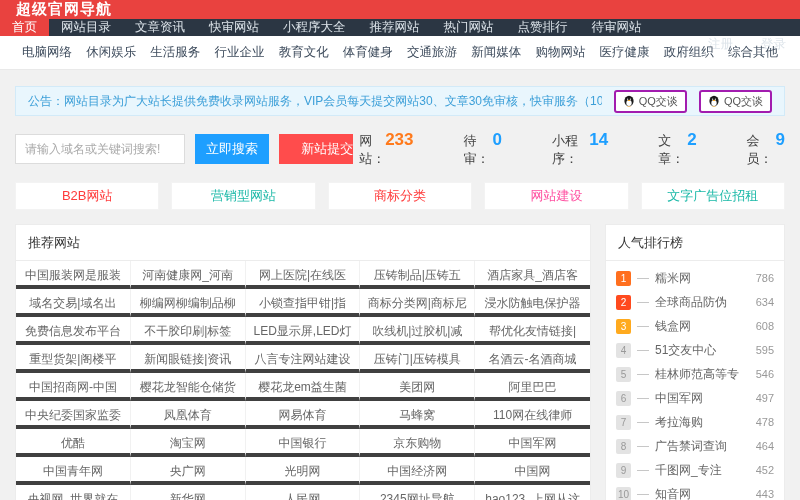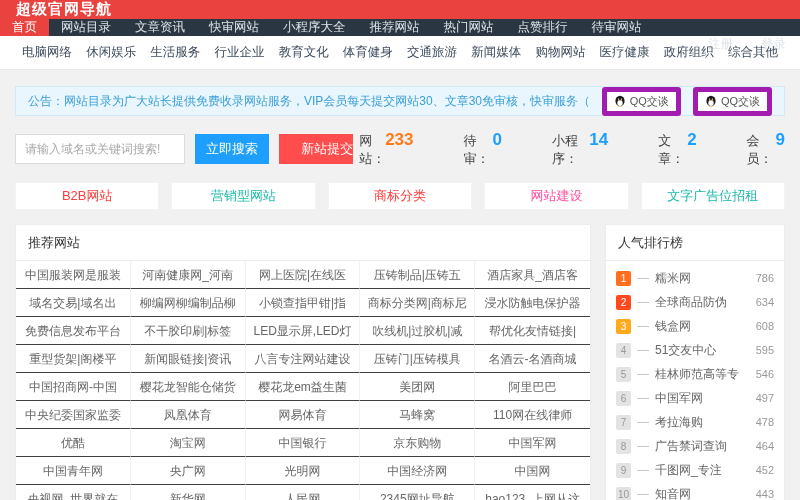--- a/index.html
+++ b/index.html
@@ -23,21 +23,21 @@
   
   .catbar { height:34px; background:#fff; border-bottom:1px solid #e9e9e9;
             display:flex; align-items:center; justify-content:space-between; padding:0 22px; }
   .cat-item { font-size:12.5px; color:#3d4b5c; white-space:nowrap; }
 
   
   .notice { margin:16px 15px 0; height:30px; background:#e9f6fd; border:1px solid #d2eaf8;
             color:#3c9fd8; font-size:12px; display:flex; align-items:center; padding:0 12px; }
   .notice-text { white-space:nowrap; overflow:hidden; }
   .qq-badge { display:inline-flex; align-items:center; gap:4px; background:#fff;
-              border:5px solid #a21caf; border-radius:3px; padding:2px 7px; margin-left:12px;
+              border:2px solid #a21caf; border-radius:3px; padding:2px 7px; margin-left:12px;
               font-size:11px; color:#555; cursor:pointer; white-space:nowrap; }
   .qq-badge svg { display:block; }
 
   
   .search-row { margin:14px 15px 0; display:flex; align-items:center; }
   .search-input { width:170px; height:30px; border:1px solid #dcdcdc; background:#fff;
                   padding:0 9px; font-size:12px; color:#333; outline:none;
                   font-family:"Liberation Sans","DejaVu Sans",sans-serif; }
   .search-input::placeholder { color:#aaa; }
   .btn { height:30px; width:84px; border:none; color:#fff; font-size:13px; cursor:pointer;
@@ -57,21 +57,21 @@
   
   .main { margin:14px 15px 0; display:flex; gap:14px; align-items:flex-start; }
   .panel { background:#fff; border:1px solid #ececec; }
   .panel-left { width:576px; }
   .panel-right { flex:1; }
   .panel-header { height:36px; line-height:35px; padding:0 12px; font-size:13px; color:#333;
                   border-bottom:1px solid #ececec; }
 
   .grid { display:grid; grid-template-columns:repeat(5,1fr); }
   .cell { height:28px; line-height:28px; text-align:center; font-size:12px; color:#666;
-          border-right:1px solid #f1f1f1; border-bottom:1px solid #404040;
+          border-right:1px solid #f1f1f1; border-bottom:4px solid #404040;
           overflow:hidden; white-space:nowrap; padding:0 4px; }
   .cell:nth-child(5n){ border-right:none; }
 
   .rank-list { padding:5px 10px 4px; }
   .rank-item { height:24px; display:flex; align-items:center; gap:6px; font-size:12px;
                color:#666; cursor:pointer; }
   .rank-badge { width:15px; height:15px; line-height:15px; text-align:center; flex:none;
                 background:#e3e3e3; color:#999; font-size:10px; border-radius:2px; }
   .rank-dash { color:#c0c0c0; flex:none; }
   .rank-name { flex:1; overflow:hidden; white-space:nowrap; }

